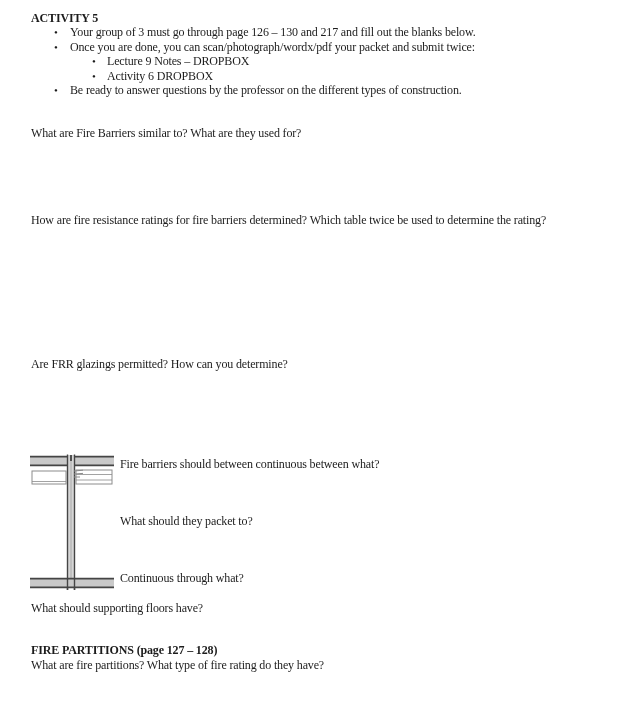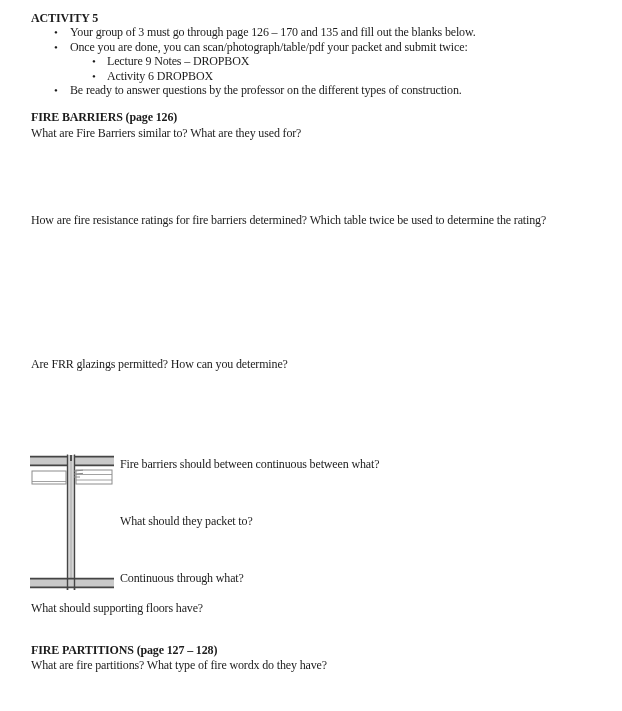--- a/index.html
+++ b/index.html
@@ -43,44 +43,43 @@
 </style>
 </head>
 <body>
 
 <div class="doc">
 
   <div class="line bold" style="left:23px; top:11px;">ACTIVITY 5</div>
 
   <div class="line bullet-row" style="left:46px; top:25px;">
     <span class="bullet-marker">•</span>
-    <span>Your group of 3 must go through page 126 – 170 and 135 and fill out the blanks below.</span>
+    <span>Your group of 3 must go through page 126 – 130 and 217 and fill out the blanks below.</span>
   </div>
 
   <div class="line bullet-row" style="left:46px; top:40px;">
     <span class="bullet-marker">•</span>
-    <span>Once you are done, you can scan/photograph/table/pdf your packet and submit twice:</span>
+    <span>Once you are done, you can scan/photograph/wordx/pdf your packet and submit twice:</span>
   </div>
 
   <div class="line bullet-row" style="left:84px; top:54px;">
     <span class="bullet-marker l2">•</span>
     <span>Lecture 9 Notes – DROPBOX</span>
   </div>
 
   <div class="line bullet-row" style="left:84px; top:69px;">
     <span class="bullet-marker l2">•</span>
     <span>Activity 6 DROPBOX</span>
   </div>
 
   <div class="line bullet-row" style="left:46px; top:83px;">
     <span class="bullet-marker">•</span>
     <span>Be ready to answer questions by the professor on the different types of construction.</span>
   </div>
 
-  <div class="line bold" style="left:23px; top:110px;">FIRE BARRIERS (page 126)</div>
 
   <div class="line" style="left:23px; top:126px;">What are Fire Barriers similar to? What are they used for?</div>
 
   <div class="line" style="left:23px; top:213px;">How are fire resistance ratings for fire barriers determined? Which table twice be used to determine the rating?</div>
 
 
   <div class="line" style="left:23px; top:357px;">Are FRR glazings permitted? How can you determine?</div>
 
   <svg class="diagram" viewBox="0 0 84 136" role="img">
 
@@ -129,15 +128,15 @@
   <div class="line" style="left:112px; top:457px;">Fire barriers should between continuous between what?</div>
 
   <div class="line" style="left:112px; top:514px;">What should they packet to?</div>
 
   <div class="line" style="left:23px; top:601px;">What should supporting floors have?</div>
 
   <div class="line" style="left:112px; top:571px;">Continuous through what?</div>
 
   <div class="line bold" style="left:23px; top:643px;">FIRE PARTITIONS (page 127 – 128)</div>
 
-  <div class="line" style="left:23px; top:658px;">What are fire partitions? What type of fire wordx do they have?</div>
+  <div class="line" style="left:23px; top:658px;">What are fire partitions? What type of fire rating do they have?</div>
 
 </div>
 
 </body></html>

